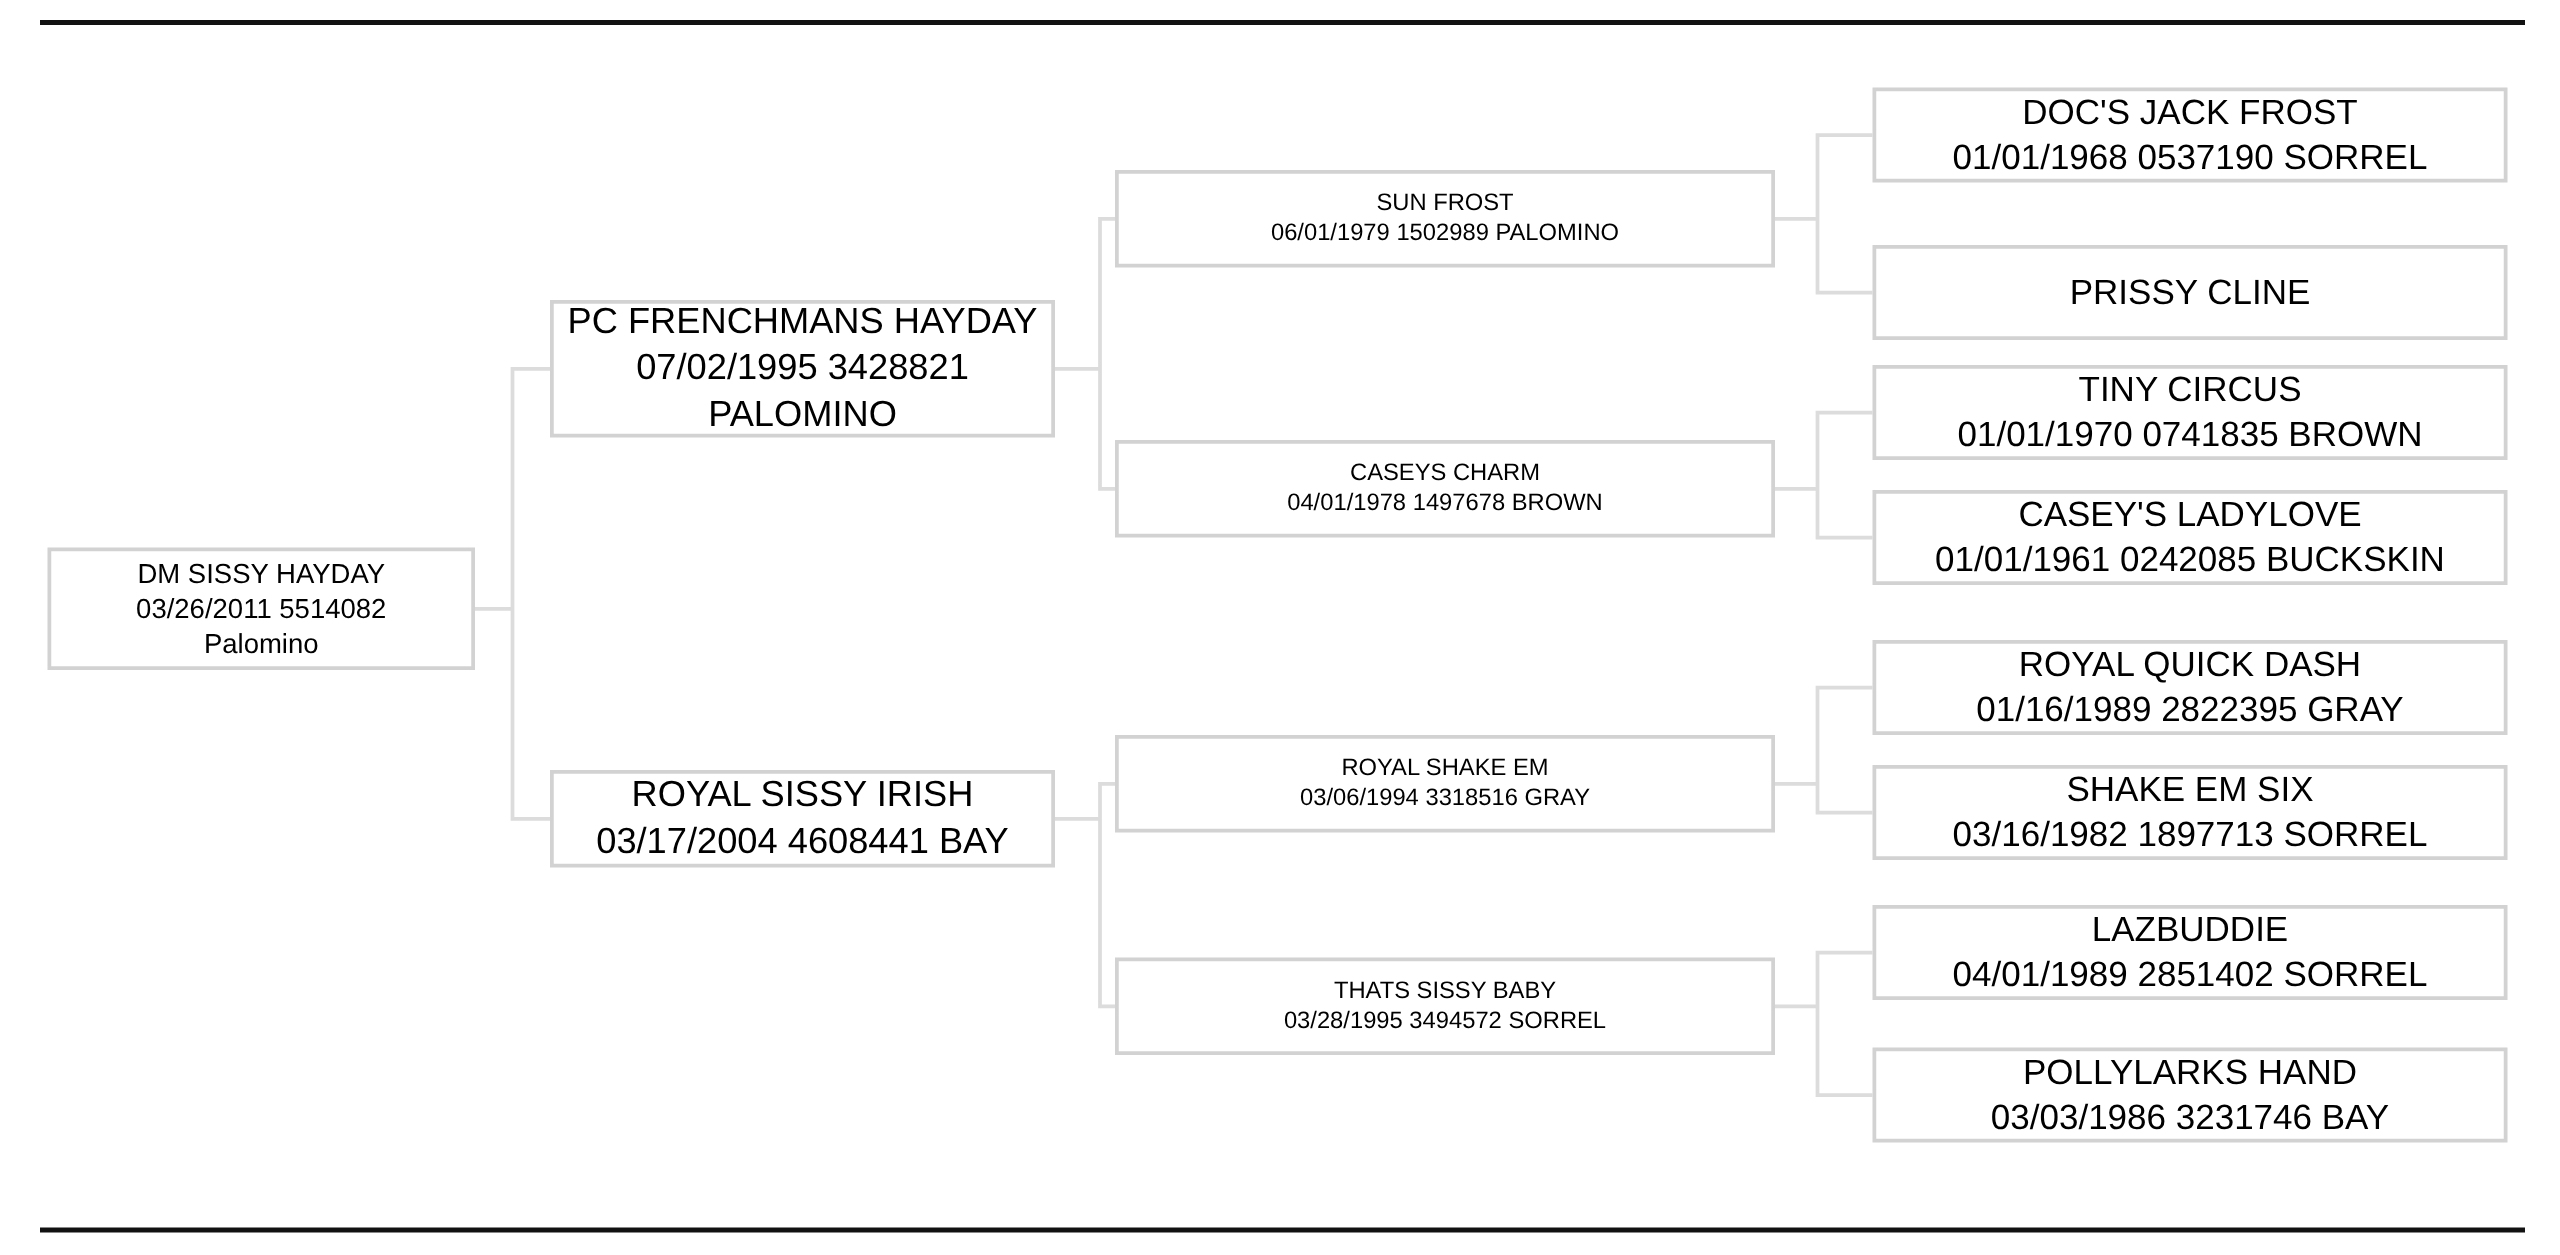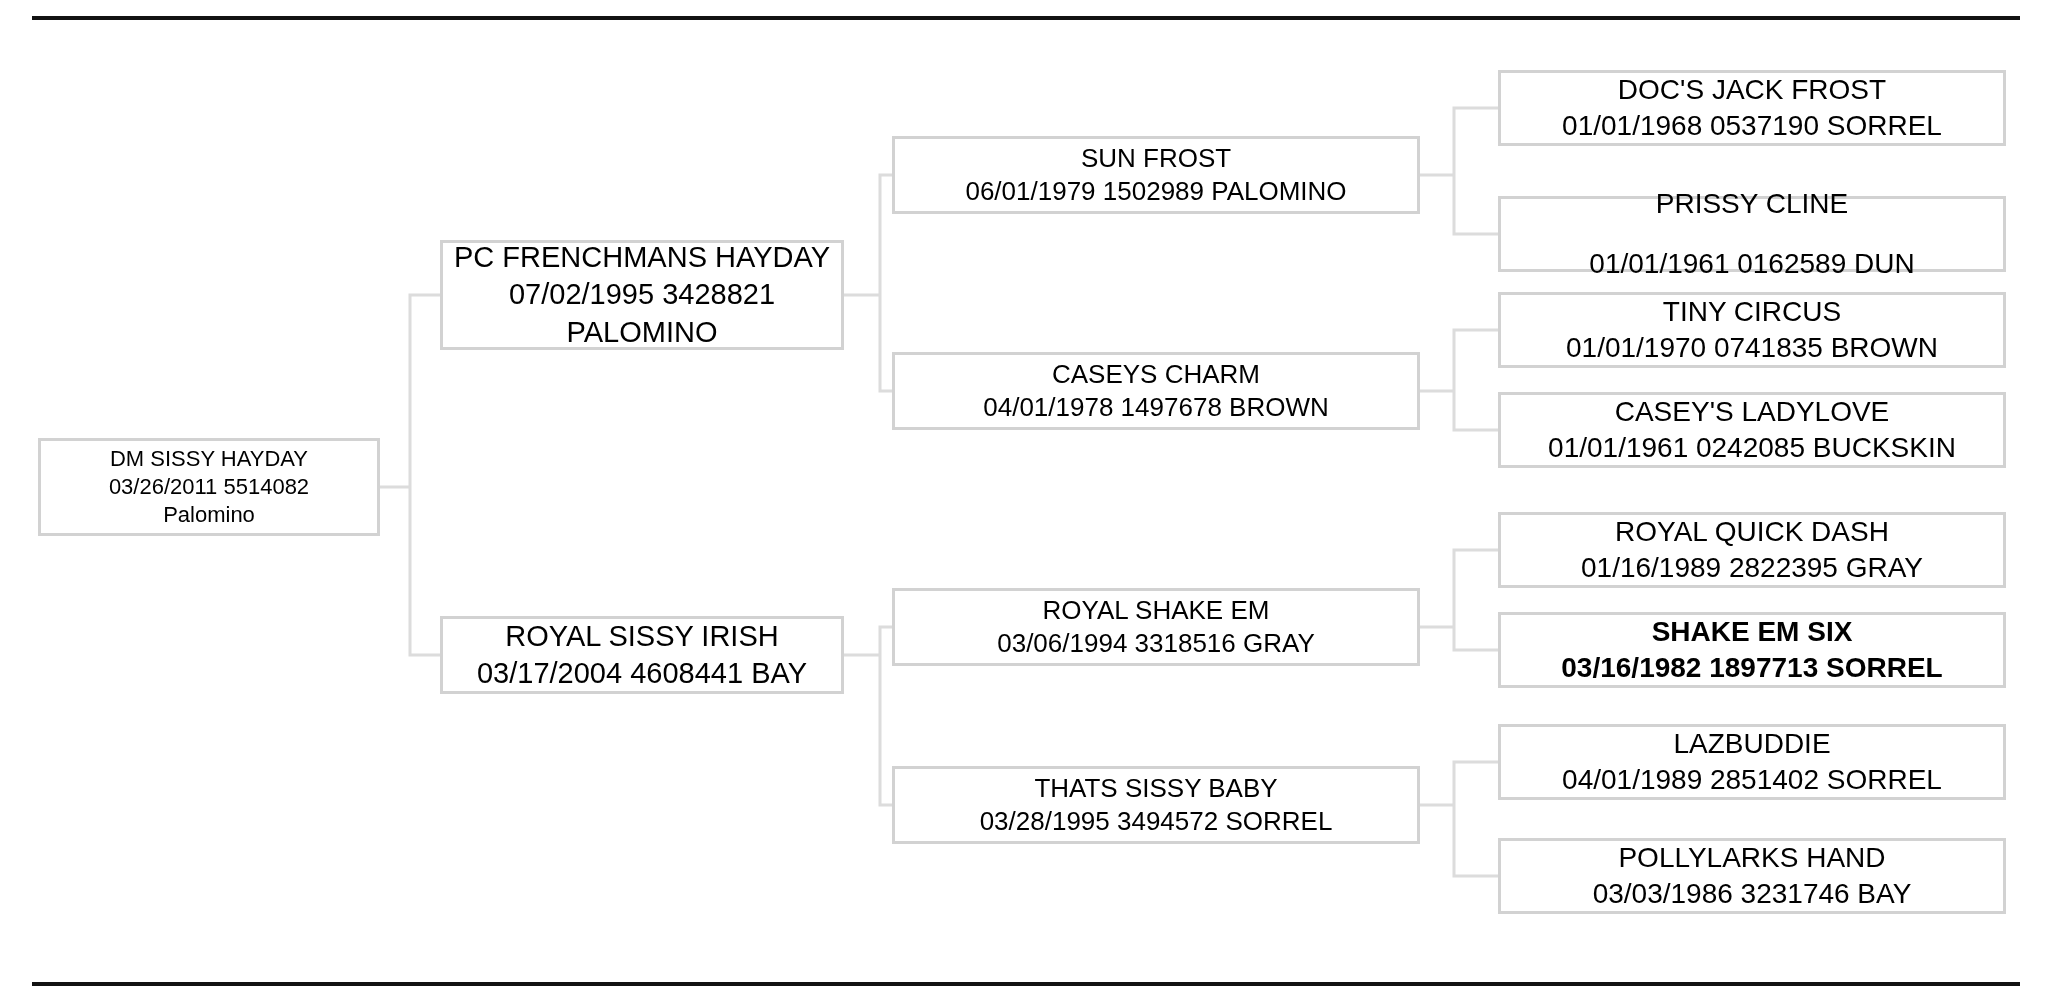--- a/index.html
+++ b/index.html
@@ -69,21 +69,21 @@
   }
   .node .nm,
   .node .dt {
     display: block;
     white-space: nowrap;
   }
 
   
   .gen1 { font-size: 22px; }
   .gen2 { font-size: 29px; }
-  .gen3 { font-size: 26px; }
+  .gen3 { font-size: 19px; }
   .gen4 { font-size: 28px; }
 
   
   
   .g1 { left: 38px;   width: 342px; }
   
   .g2 { left: 440px;  width: 404px; }
   
   .g3 { left: 892px;  width: 528px; }
   
@@ -97,21 +97,21 @@
   .r-ss      { top: 136px;  height: 78px;  }
   .r-sd      { top: 352px;  height: 78px; text-align: center;  }
   .r-ds      { top: 588px;  height: 78px;  }
   .r-dd      { top: 766px;  height: 78px;  }
 
   .r-sss     { top: 70px;   height: 76px;  }
   .r-ssd     { top: 196px;  height: 76px; gap: 24px;  }
   .r-sds     { top: 292px;  height: 76px;  }
   .r-sdd     { top: 392px;  height: 76px;  }
   .r-dss     { top: 512px;  height: 76px;  }
-  .r-dsd     { top: 612px;  height: 76px; font-weight: bold;  }
+  .r-dsd     { top: 612px;  height: 76px;  }
   .r-dds     { top: 724px;  height: 76px;  }
   .r-ddd     { top: 838px;  height: 76px;  }
 </style>
 </head>
 <body>
 
 <div class="page-rule top"></div>
 
 <div id="pedigree">
 
@@ -164,21 +164,20 @@
     <span class="nm">THATS SISSY BABY</span>
     <span class="dt">03/28/1995 3494572 SORREL</span>
   </div>
 
   <div class="node gen4 g4 r-sss">
     <span class="nm">DOC'S JACK FROST</span>
     <span class="dt">01/01/1968 0537190 SORREL</span>
   </div>
   <div class="node gen4 g4 r-ssd">
     <span class="nm">PRISSY CLINE</span>
-    <span class="dt">01/01/1961 0162589 DUN</span>
   </div>
   <div class="node gen4 g4 r-sds">
     <span class="nm">TINY CIRCUS</span>
     <span class="dt">01/01/1970 0741835 BROWN</span>
   </div>
   <div class="node gen4 g4 r-sdd">
     <span class="nm">CASEY'S LADYLOVE</span>
     <span class="dt">01/01/1961 0242085 BUCKSKIN</span>
   </div>
   <div class="node gen4 g4 r-dss">

